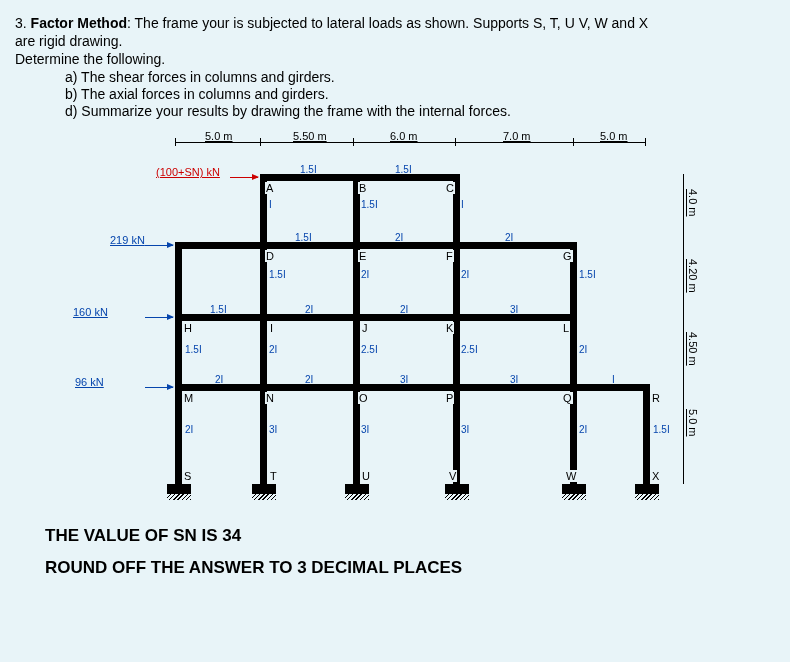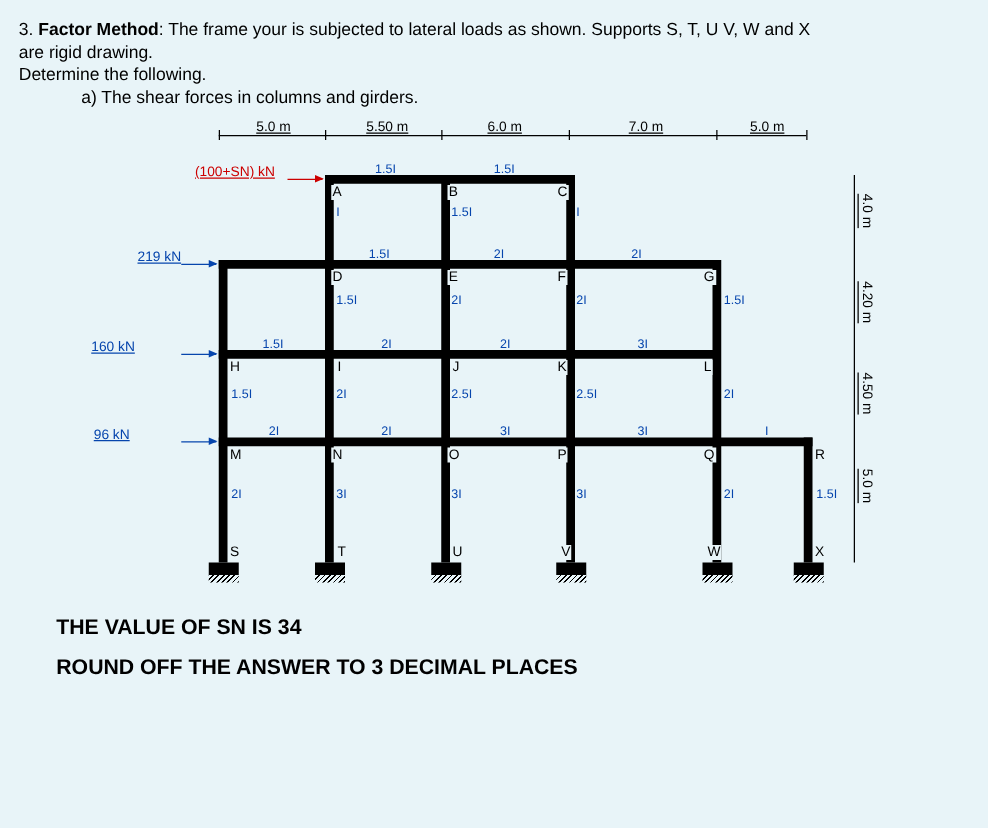--- a/index.html
+++ b/index.html
@@ -46,20 +46,22 @@
 <body>
 
 <div class="problem-title">
   <span>3.</span>
   <b>Factor Method</b><span>: The frame your is subjected to lateral loads as shown. Supports S, T, U V, W and X</span>
 </div>
 <div class="problem-text">are rigid drawing.</div>
 <div class="problem-text">Determine the following.</div>
 <div class="sub-items">
   <div class="sub-item">a)   The shear forces in columns and girders.</div>
+  <div class="sub-item">b)   The axial forces in columns and girders.</div>
+  <div class="sub-item">d)   Summarize your results by drawing the frame with the internal forces.</div>
 </div>
 
 <div class="diagram-container">
 
   <div class="dim-line" style="left:120px; top:8px; width:470px;"></div>
   <div class="arrow-tick" style="left:120px; top:4px;"></div>
   <div class="arrow-tick" style="left:205px; top:4px;"></div>
   <div class="arrow-tick" style="left:298px; top:4px;"></div>
   <div class="arrow-tick" style="left:400px; top:4px;"></div>
   <div class="arrow-tick" style="left:518px; top:4px;"></div>

